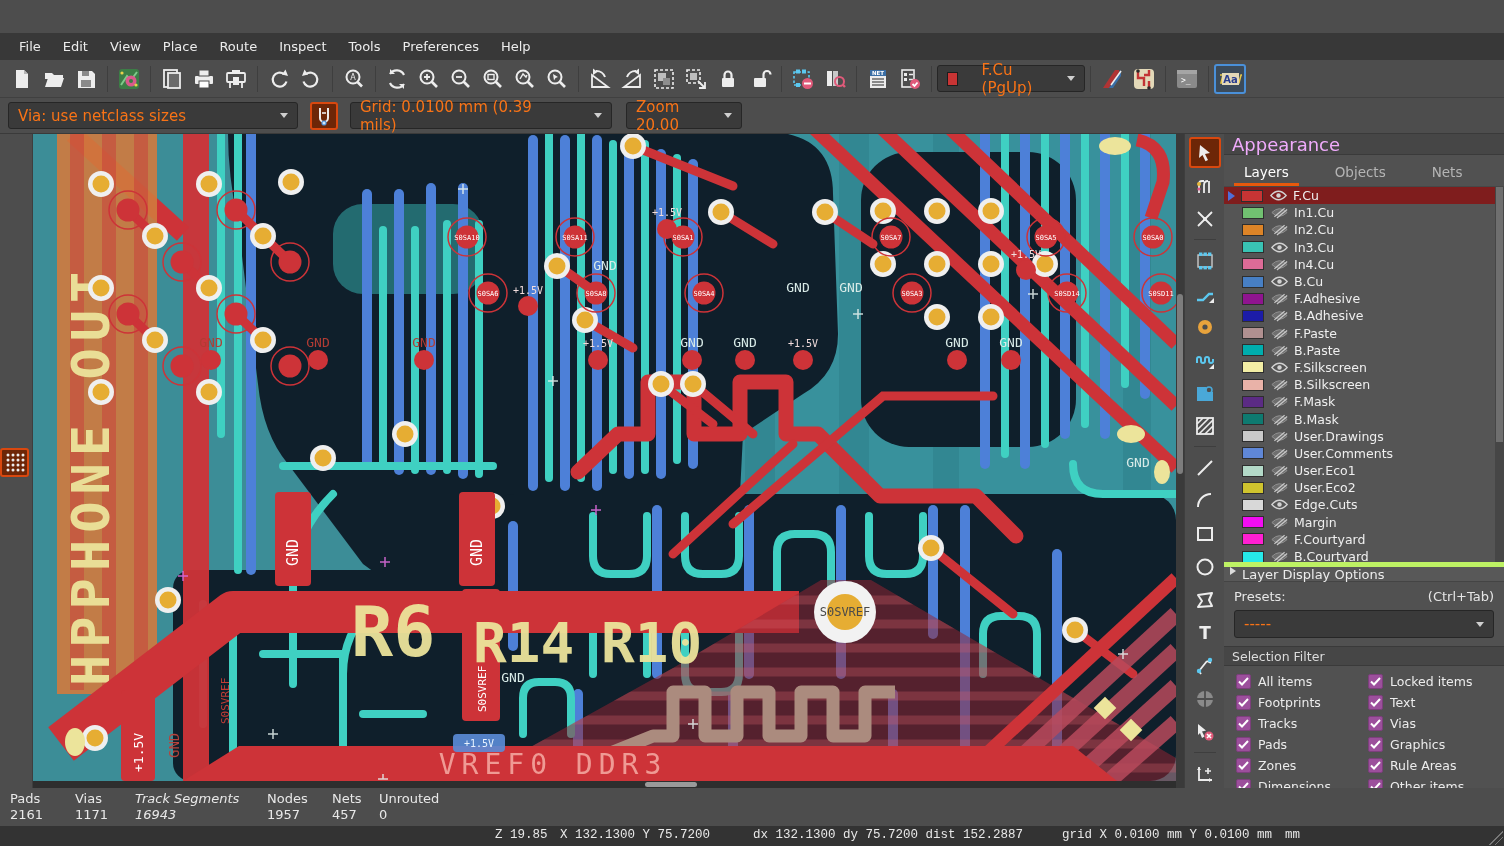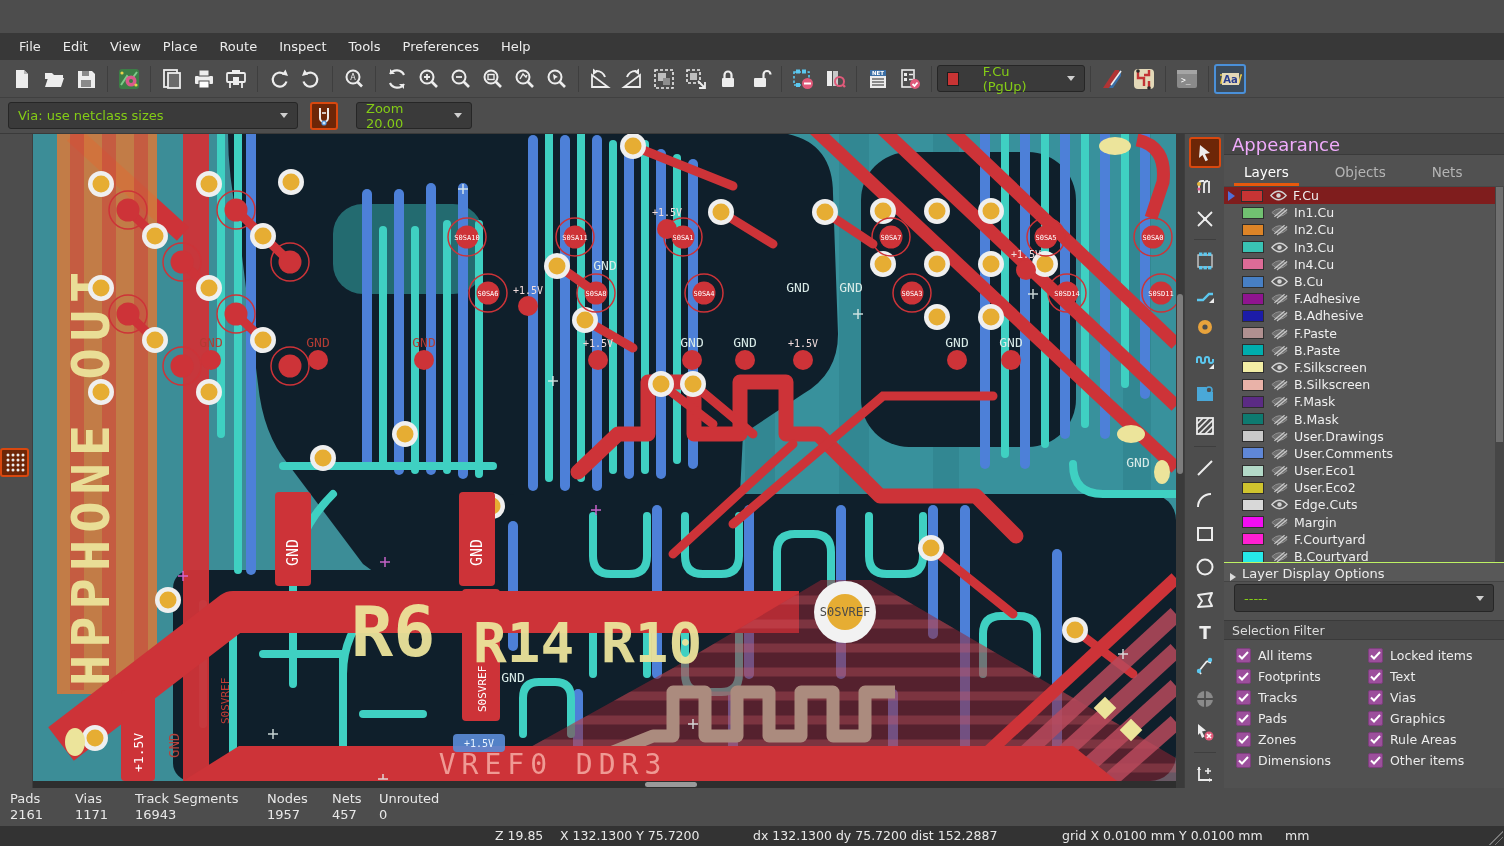--- a/index.html
+++ b/index.html
@@ -28,22 +28,22 @@
   
   .tb1 { position:absolute; left:0; top:60px; width:1504px; height:38px; background:#4d4d4d;
     border-bottom:1px solid #404040; display:flex; align-items:center; padding-left:6px; }
   .tb2 { position:absolute; left:0; top:98px; width:1504px; height:36px; background:#4d4d4d;
     border-bottom:1px solid #3a3a3a; display:flex; align-items:center; padding-left:8px; gap:8px; }
   .tbtn { width:32px; height:30px; display:flex; align-items:center; justify-content:center;
     border-radius:3px; flex:0 0 auto; }
   .tbtn svg { display:block; }
   .hsep { width:1px; height:26px; background:#3e3e3e; margin:0 5px; flex:0 0 auto; }
   .tbtn.active-blue { border:2px solid #4a90d9; background:#3c4b5a; }
-  .dd { background:#3a3a3a; border:1px solid #262626; border-radius:3px; color:#84cc16;
-    display:flex; align-items:center; height:27px; padding:0 9px; font-size:13px; gap:24px; }
+  .dd { background:#3a3a3a; border:1px solid #262626; border-radius:3px; color:#f97316;
+    display:flex; align-items:center; height:27px; padding:0 9px; font-size:15px; gap:24px; }
   .caret { width:0; height:0; border-left:4px solid transparent; border-right:4px solid transparent;
     border-top:5px solid #cfcfcf; margin-left:auto; }
   .swatch-fcu { width:14px; height:14px; background:#c83434; border:1px solid #1d1d1d; }
 
   
   .ltb { position:absolute; left:0; top:134px; width:33px; height:654px; background:#4d4d4d;
     border-right:1px solid #3e3e3e; display:flex; align-items:center; padding-top:2px; }
   .rtb { position:absolute; left:1184px; top:134px; width:40px; height:654px; background:#4d4d4d;
     border-left:1px solid #3e3e3e; display:flex; flex-direction:column; align-items:center; padding-top:2px; }
   .tool { width:29px; height:29px; display:flex; align-items:center; justify-content:center;
@@ -75,38 +75,38 @@
   .layer-row.selected { background:#7f1d1d; }
   .sel-arrow { width:8px; height:0; border-left:7px solid transparent; visibility:hidden; }
   .layer-row.selected .sel-arrow { visibility:visible; width:0; border-left:7px solid #4f6fd8;
     border-top:5px solid transparent; border-bottom:5px solid transparent; }
   .lswatch { width:22px; height:12px; border:1px solid #2e2e2e; flex:0 0 auto; }
   .eye { width:18px; height:14px; flex:0 0 auto; display:flex; align-items:center; justify-content:center; }
   .layer-row:not(.vis) .eye-open { display:none; }
   .lname { font-size:12.5px; color:#efefef; white-space:nowrap; }
   .list-scroll { position:absolute; right:0; top:0; width:9px; height:100%; background:#464646; }
   .list-scroll .thumb { position:absolute; left:1px; top:0; width:7px; height:68%; background:#6f6f6f; }
-  .ldo { height:20px; background:#585858; border-top:1px solid #bef264; border-bottom:1px solid #444;
-    display:flex; align-items:flex-end; gap:6px; padding-left:6px; font-size:13px; color:#ececec; }
+  .ldo { height:20px; background:#585858; border-top:5px solid #bef264; border-bottom:1px solid #444;
+    display:flex; align-items:flex-start; gap:6px; padding-left:6px; font-size:13px; color:#ececec; }
   .ldo .tri { width:0; height:0; border-left:6px solid #dcdcdc; border-top:4px solid transparent; border-bottom:4px solid transparent; }
   .presets-row { display:flex; align-items:center; justify-content:space-between; padding:7px 10px 4px; font-size:13px; }
   .presets-dd { margin:2px 10px 8px; height:28px; }
   .sf-hdr { height:20px; background:#464646; border-top:1px solid #3a3a3a; border-bottom:1px solid #3a3a3a;
     display:flex; align-items:center; padding-left:8px; font-size:12.5px; color:#dcdcdc; margin-top:4px; }
   .sf-grid { display:grid; grid-template-columns:132px 1fr; padding:8px 0 0 12px; row-gap:6px; }
   .cb-item { display:flex; align-items:center; gap:7px; font-size:12.5px; color:#ececec; }
   .cb { width:15px; height:15px; background:#9c4f9c; border-radius:2px; border:1px solid #7c3f7c;
     display:flex; align-items:center; justify-content:center; flex:0 0 auto; }
 
   
   .status1 { position:absolute; left:0; top:788px; width:1504px; height:38px; background:#4d4d4d;
     color:#e8e8e8; font-size:13px; display:flex; padding:3px 0 0 10px; }
   .stat { display:flex; flex-direction:column; line-height:16px; }
   .status2 { position:absolute; left:0; top:826px; width:1504px; height:20px; background:#333333;
-    color:#e8e8e8; font-size:12.5px; }
+    color:#e8e8e8; font-size:12.5px;font-family:Liberation Mono, monospace; }
   .status2 span { position:absolute; top:2px; white-space:nowrap; }
   .grip { position:absolute; right:1px; bottom:1px; width:14px; height:14px;
     background:linear-gradient(135deg, transparent 50%, #777 50%, #777 55%, transparent 55%, transparent 70%, #777 70%, #777 75%, transparent 75%); }
 </style>
 </head>
 <body>
 
 <div id="app">
 
 
@@ -365,20 +365,24 @@
       <span>Via: use netclass sizes</span>
         <span class="caret"></span>
     </div>
     <div class="tool active" style="width:28px;height:28px;margin:0 4px">
       <svg width="20" height="20">
           <path d="M6 2v10a4 4 0 0 0 8 0V2" fill="none" stroke="#ededed" stroke-width="2"></path>
           <path d="M8 7h4" stroke="#ededed" stroke-width="1.6"></path>
           <circle cx="10" cy="17" r="2.6" fill="#4a90d9"></circle>
           <path d="M10 15.5v3M8.5 17h3" stroke="#fff" stroke-width="1"></path>
         </svg>
+    </div>
+    <div class="dd" style="width:262px">
+      <span>Grid: 0.0100 mm (0.39 mils)</span>
+        <span class="caret"></span>
     </div>
     <div class="dd" style="width:116px;margin-left:6px">
       <span>Zoom 20.00</span>
         <span class="caret"></span>
     </div>
   </div>
 
   <div class="ltb">
     <div class="tool active">
         <svg width="20" height="20">
@@ -1271,20 +1275,24 @@
           </div>
         </div>
       <div class="list-scroll">
           <div class="thumb"></div>
         </div>
     </div>
     <div class="ldo">
       <span class="tri"></span>
       <span>Layer Display Options</span>
     </div>
+    <div class="presets-row">
+      <span>Presets:</span>
+      <span>(Ctrl+Tab)</span>
+    </div>
     <div class="dd presets-dd">
       <span>-----</span>
         <span class="caret"></span>
     </div>
     <div class="sf-hdr">Selection Filter</div>
     <div class="sf-grid">
 
         <div class="cb-item">
           <span class="cb">
             <svg width="11" height="9">
@@ -1400,21 +1408,21 @@
       <div class="stat" style="width: 65px;">
         <span>Pads</span>
         <span>2161</span>
       </div>
 
       <div class="stat" style="width: 60px;">
         <span>Vias</span>
         <span>1171</span>
       </div>
 
-      <div class="stat" style="width: 132px;">
+      <div class="stat" style="width: 132px; font-style: italic;">
         <span>Track Segments</span>
         <span>16943</span>
       </div>
 
       <div class="stat" style="width: 65px;">
         <span>Nodes</span>
         <span>1957</span>
       </div>
 
       <div class="stat" style="width: 47px;">

